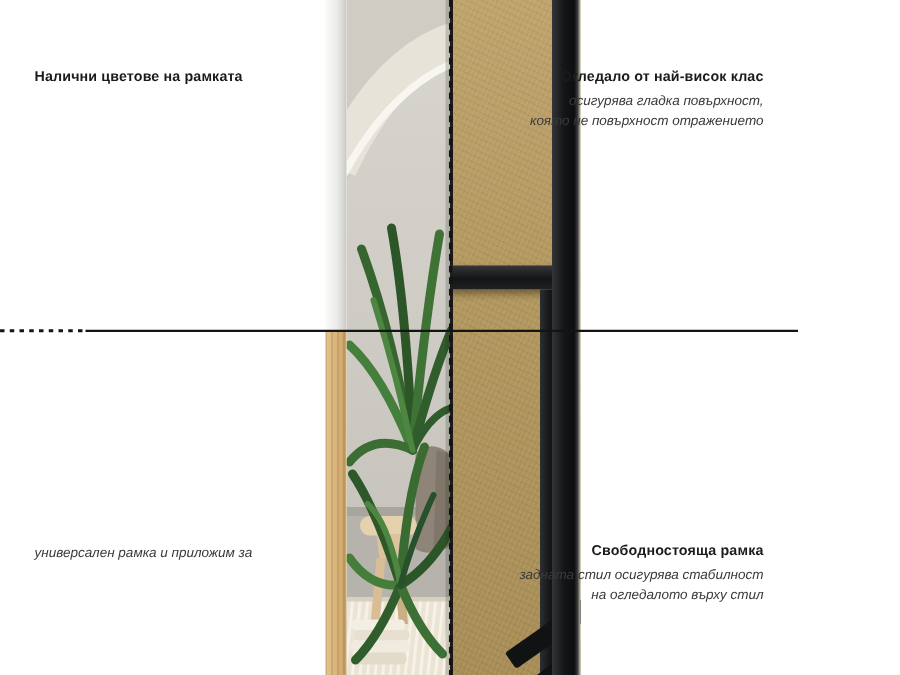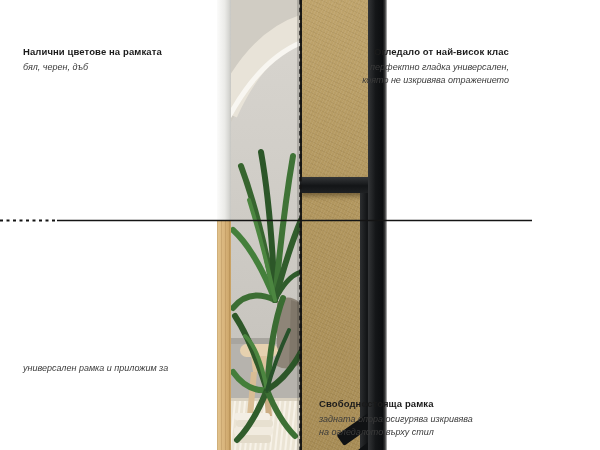--- a/index.html
+++ b/index.html
@@ -8,21 +8,21 @@
     font-family:"Liberation Sans", sans-serif; overflow:hidden;
   }
 
   
   .note { position:absolute; width:190px; }
   .note .title { font-weight:bold; font-size:9.5px; color:#1b1b1b; margin:0 0 4px 0; letter-spacing:.1px; }
   .note .line  { display:block; font-style:italic; font-size:9px; color:#3a3a3a; line-height:1.4; }
   .note.tl { left:23px;  top:46px;  text-align:left; }
   .note.tr { right:23px; top:46px;  text-align:right; }
   .note.bl { left:23px;  top:362px; text-align:left; }
-  .note.br { right:23px; top:362px; text-align:left;margin-top:36px; }
+  .note.br { right:23px; top:362px; text-align:right; }
 
   
   .mirror-area { position:absolute; left:217px; top:0; width:83px; height:450px; }
   .frame-white {
     position:absolute; left:0; top:0; width:14px; height:221px;
     background:linear-gradient(90deg,#fbfbfa,#ebebe8 55%,#d6d6d2 85%,#c6c6c2);
   }
   .frame-oak {
     position:absolute; left:0; top:221px; width:14px; height:229px;
     background:
@@ -160,32 +160,31 @@
 
   <svg class="lines-overlay" width="600" height="450" viewBox="0 0 600 450">
     <line x1="300.5" y1="0" x2="300.5" y2="450" stroke="#141414" stroke-width="2.4" stroke-dasharray="4.5 3.2"></line>
     <line x1="0" y1="220.5" x2="57" y2="220.5" stroke="#141414" stroke-width="2" stroke-dasharray="3 3.5"></line>
     <line x1="57" y1="220.5" x2="540" y2="220.5" stroke="#141414" stroke-width="1.5"></line>
     <line x1="540" y1="220.5" x2="600" y2="220.5" stroke="#141414" stroke-width="2" stroke-dasharray="3 3.5"></line>
   </svg>
 
   <div class="note tl">
     <div class="title">Налични цветове на рамката</div>
-    <span class="line">бял, черен, дъб</span>
   </div>
 
   <div class="note tr">
     <div class="title">Огледало от най-висок клас</div>
-    <span class="line">перфектно гладка универсален,</span>
-    <span class="line">която не изкривява отражението</span>
+    <span class="line">осигурява гладка повърхност,</span>
+    <span class="line">която не повърхност отражението</span>
   </div>
 
   <div class="note bl">
     <span class="line">универсален рамка и приложим за</span>
   </div>
 
   <div class="note br">
     <div class="title">Свободностояща рамка</div>
-    <span class="line">задната опора осигурява изкривява</span>
+    <span class="line">задната стил осигурява стабилност</span>
     <span class="line">на огледалото върху стил</span>
   </div>
 
 </div>
 
 </body></html>

